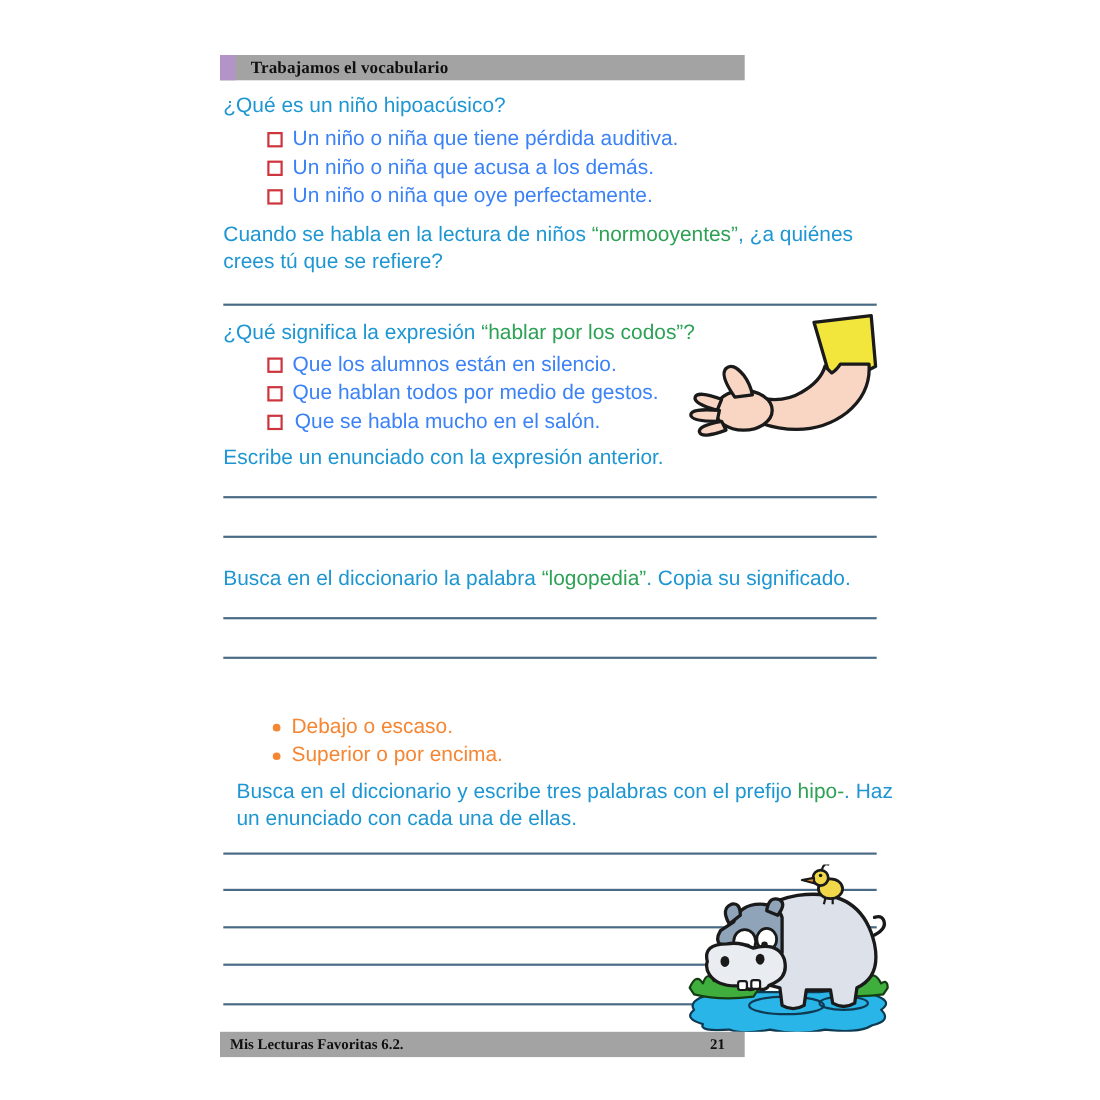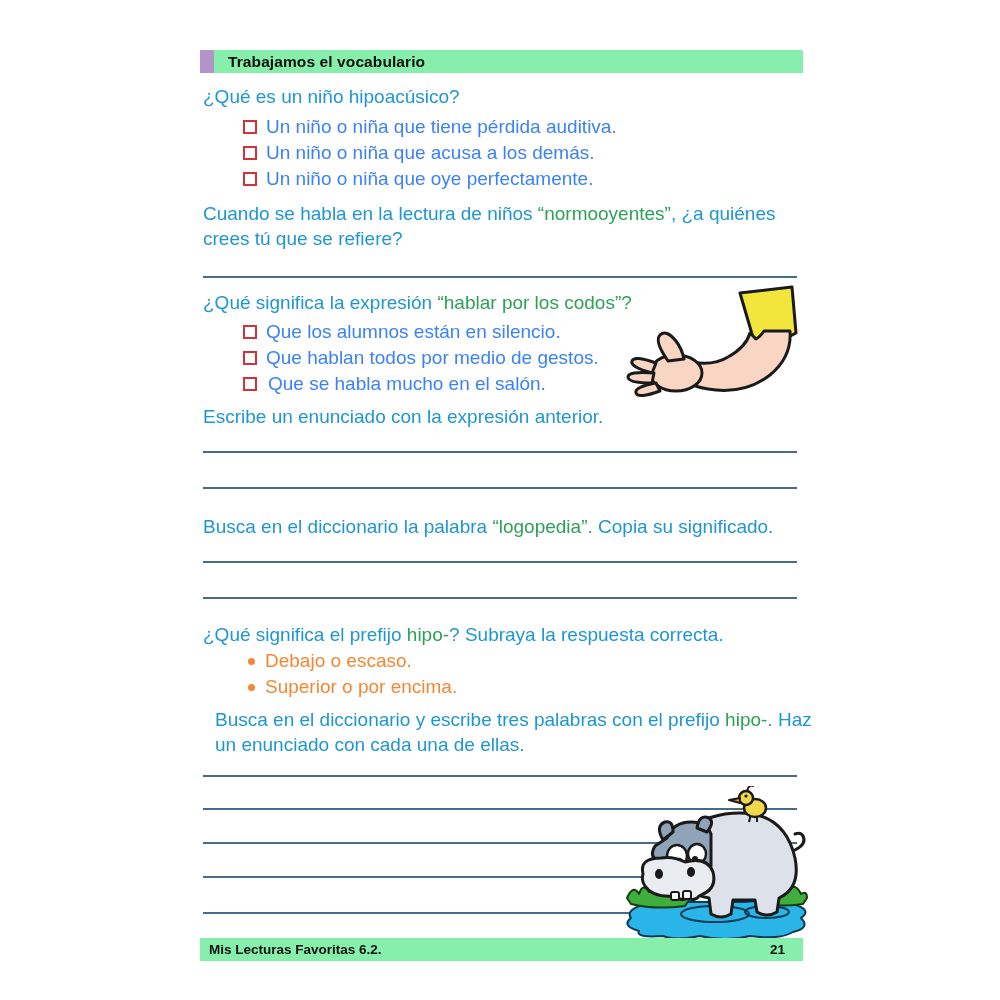--- a/index.html
+++ b/index.html
@@ -6,22 +6,23 @@
   html,body { background:#ffffff; }
   .page {
     position:relative;
     width:1000px; height:1000px;
     background:#ffffff;
     font-family:"Liberation Sans", sans-serif;
     overflow:hidden;
   }
   
   .bar {
-    position:absolute; left:200px; width:603px; height:23px;
-    background:#86efac;
+    position:absolute; left:200px; width:477px; height:23px;
+    background:#a3a3a3;
+    font-family:Liberation Serif, serif;
   }
   .bar-header { top:50px; }
   .bar-footer { top:938px; }
   .bar-square {
     position:absolute; left:0; top:0; width:14px; height:23px;
     background:#b294c9;
   }
   .bar-title {
     position:absolute; left:28px; top:3px;
     font-size:15.5px; font-weight:bold; color:#101010;
@@ -131,23 +132,20 @@
   <div class="q" style="top:404px;">Escribe un enunciado con la expresión anterior.</div>
   <div class="rule" style="top:451px;"></div>
   <div class="rule" style="top:487px;"></div>
 
   <div class="q" style="top:514px;">
     <span>Busca en el diccionario la palabra </span><span class="green">“logopedia”</span><span>. Copia su significado.</span>
   </div>
   <div class="rule" style="top:561px;"></div>
   <div class="rule" style="top:597px;"></div>
 
-  <div class="q" style="top:622px;">
-    <span>¿Qué significa el prefijo </span><span class="green">hipo-</span><span>? Subraya la respuesta correcta.</span>
-  </div>
   <div class="bullet-row" style="top:650px;">
     <span class="bullet-dot"></span>
     <span>Debajo o escaso.</span>
   </div>
   <div class="bullet-row" style="top:676px;">
     <span class="bullet-dot"></span>
     <span>Superior o por encima.</span>
   </div>
 
   <div class="q" style="top:707px; width:620px;margin-left:12px;">

